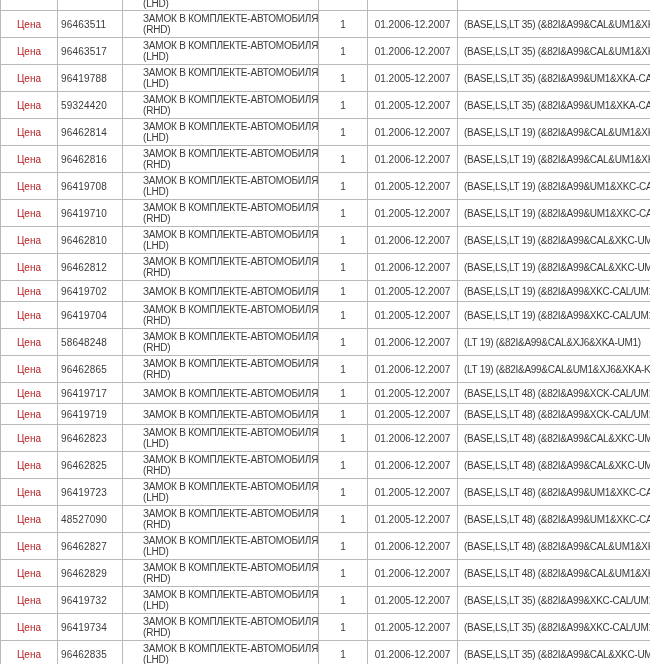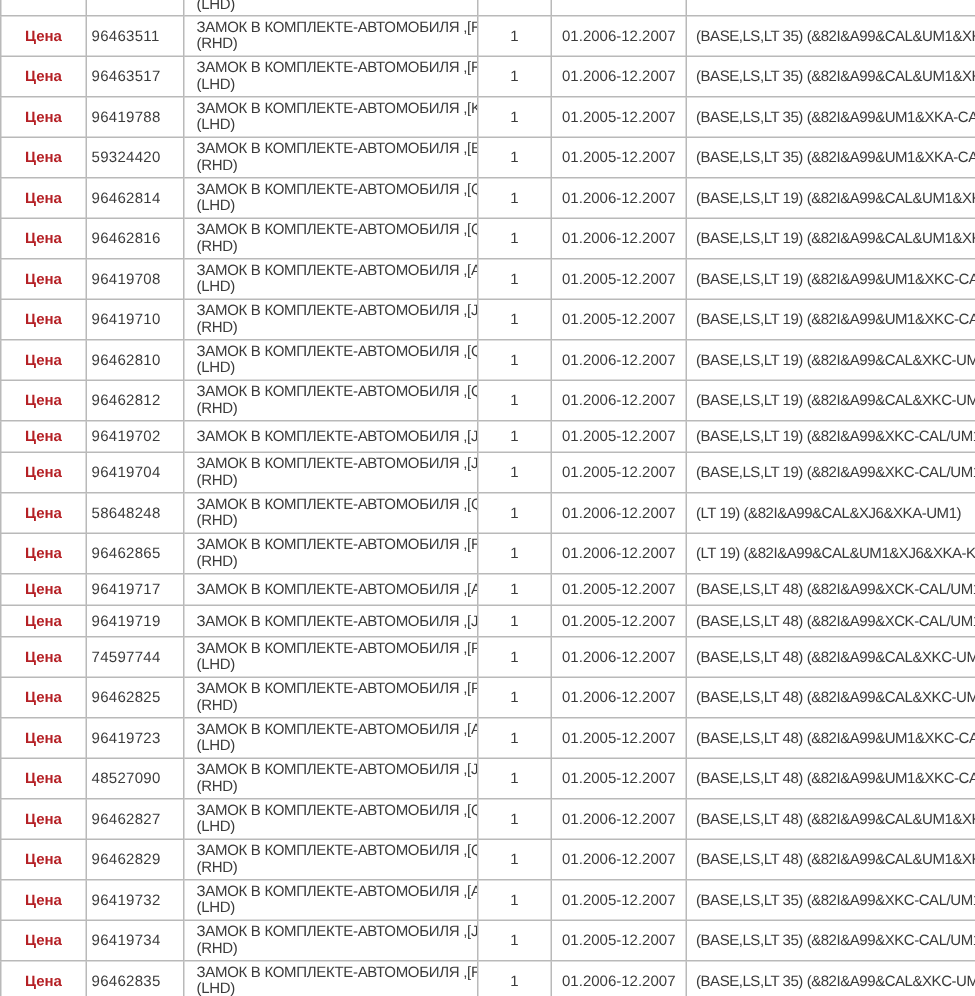--- a/index.html
+++ b/index.html
@@ -31,28 +31,28 @@
     vertical-align: middle;
     padding: 2px 3px;
     overflow: hidden;
     white-space: nowrap;
     background: #ffffff;
   }
   tr:first-child td { border-top: none; }
 
   td.c-price { text-align: center; }
   td.c-num   { text-align: left; letter-spacing: 0.2px; }
-  td.c-desc  { text-align: left; padding-left: 8px; letter-spacing: -0.2px; }
+  td.c-desc  { text-align: left; padding-left: 20px; letter-spacing: -0.2px; }
   td.c-qty   { text-align: center; }
   td.c-date  { text-align: center; }
   td.c-spec  { text-align: left; padding-left: 6px; letter-spacing: -0.3px; }
 
   a.price-link {
     color: #b52025;
-    font-weight: bold;
+    font-weight: normal;
     text-decoration: none;
     font-size: 10px;
     margin-top: 28px;
   }
   .d1, .d2 { display: block; }
 
   
   tr.partial-top td { padding-top: 0; padding-bottom: 0; height: 10px; vertical-align: top; }
   tr.partial-top .d2 { margin-top: -2px; }
 
@@ -254,21 +254,21 @@
     <td class="c-desc">
       <span class="d1">ЗАМОК В КОМПЛЕКТЕ-АВТОМОБИЛЯ ,[JJ] (RHD)</span>
       <span class="d2"></span>
     </td>
     <td class="c-qty">1</td>
     <td class="c-date">01.2005-12.2007</td>
     <td class="c-spec">(BASE,LS,LT 48) (&amp;82I&amp;A99&amp;XCK-CAL/UM1)</td>
   </tr>
       <tr>
     <td class="c-price"><a href="#" class="price-link">Цена</a></td>
-    <td class="c-num">74597744</td>
+    <td class="c-num">96462823</td>
     <td class="c-desc">
       <span class="d1">ЗАМОК В КОМПЛЕКТЕ-АВТОМОБИЛЯ ,[PS]</span>
       <span class="d2">(LHD)</span>
     </td>
     <td class="c-qty">1</td>
     <td class="c-date">01.2006-12.2007</td>
     <td class="c-spec">(BASE,LS,LT 48) (&amp;82I&amp;A99&amp;CAL&amp;XKC-UM1)</td>
   </tr>
       <tr>
     <td class="c-price"><a href="#" class="price-link">Цена</a></td>

